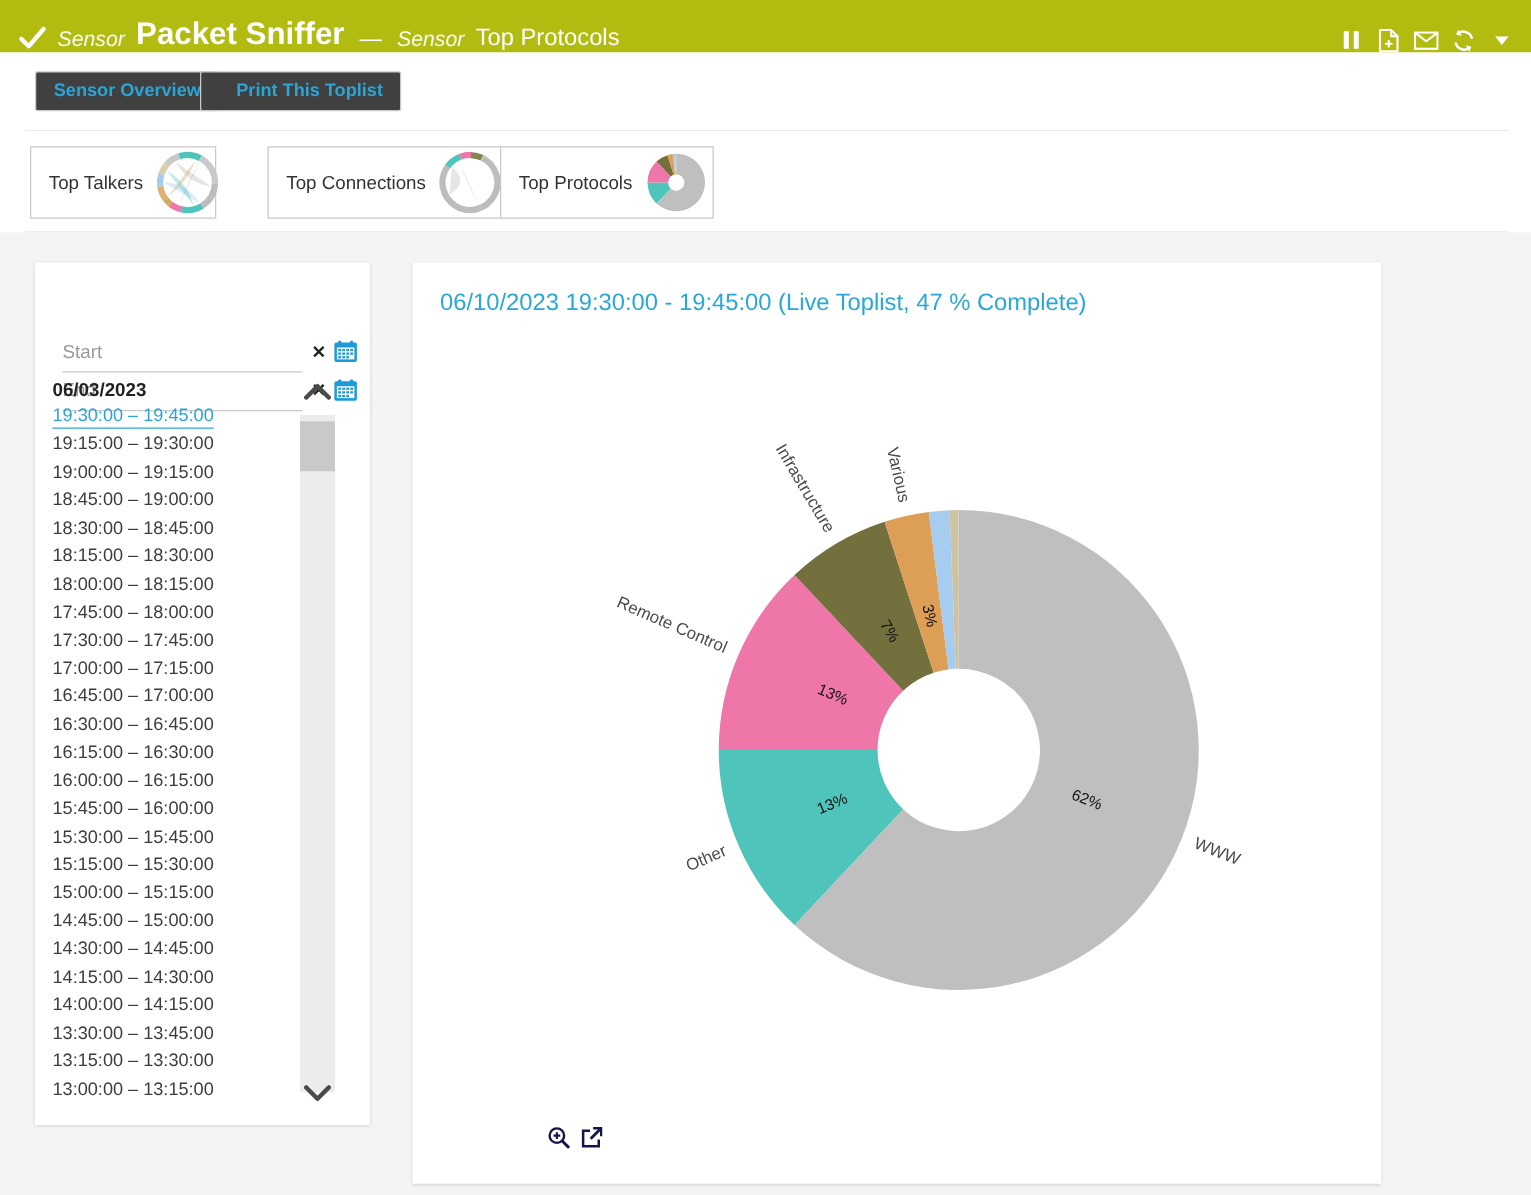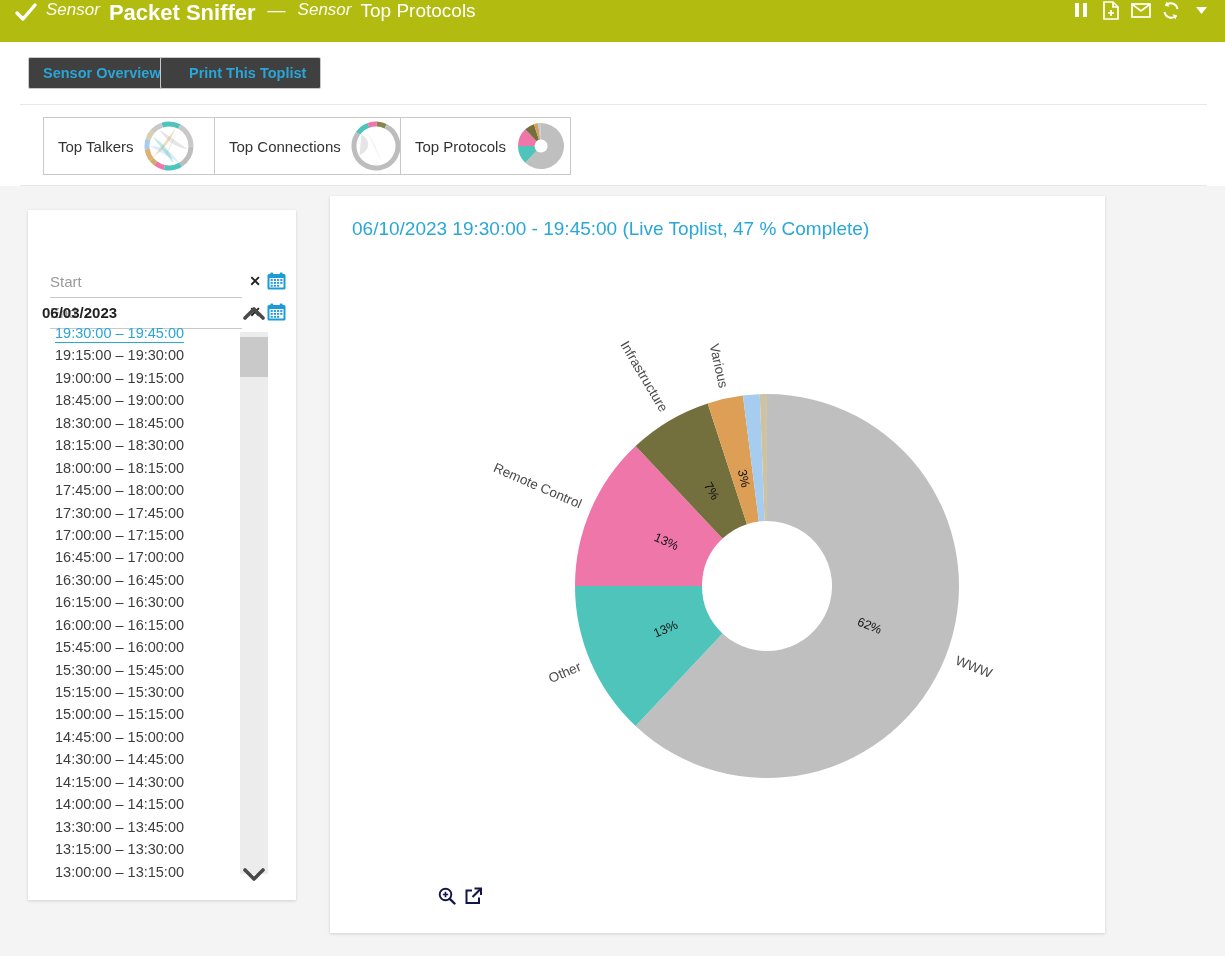--- a/index.html
+++ b/index.html
@@ -1,24 +1,24 @@
 <!DOCTYPE html>
 <html><head>
 <meta charset="utf-8">
 <style>
   * { margin:0; padding:0; box-sizing:border-box; }
   html,body { width:1225px; height:956px; overflow:hidden;
     font-family:"Liberation Sans", sans-serif; background:#ffffff; }
 
   
   .app-header { position:absolute; left:0; top:0; width:1225px; height:42px;
-    background:#b2bb10; color:#fff; display:flex; align-items:flex-start; padding:0 14px; }
+    background:#b2bb10; color:#fff; display:flex; align-items:flex-end; padding:0 14px; }
   .hdr-check { width:24px; height:24px; margin-right:8px; flex:0 0 auto; }
   .hdr-sensor-label, .hdr-toplist-label { font-style:italic; font-size:17px; margin-right:9px; opacity:.95; }
-  .hdr-sensor-name { font-weight:bold; font-size:22px; margin-right:12px; }
+  .hdr-sensor-name { font-weight:bold; font-size:25px; margin-right:12px; }
   .hdr-sep { font-size:18px; margin-right:12px; }
   .hdr-toplist-name { font-size:19px; }
   .hdr-icons { margin-left:auto; display:flex; align-items:center; gap:10px; }
   .hdr-icon { width:20px; height:20px; display:flex; align-items:center; justify-content:center; cursor:pointer; }
 
   
   .toolbar-row { position:absolute; left:0; top:42px; width:1225px; height:62px; background:#fff; }
   .btn { position:absolute; top:15px; height:32px; background:#404040; border:1px solid #c9c9c9;
     border-radius:2px; color:#2aa5d6; font-weight:bold; font-size:14.5px; padding:0 14px;
     display:flex; align-items:center; cursor:pointer; }
@@ -39,33 +39,33 @@
   .date-field { position:absolute; left:22px; width:192px; height:30px; border-bottom:1px solid #c9c9c9;margin-top:46px; }
   .date-field input { border:0; outline:none; width:130px; height:26px; font-size:15px;
     color:#444; font-family:"Liberation Sans",sans-serif; background:transparent; }
   .date-field input::placeholder { color:#9a9a9a; opacity:1; }
   .field-icons { position:absolute; right:-44px; top:4px; display:flex; align-items:center; gap:6px; }
   .clear-x { font-size:14px; font-weight:bold; color:#222; cursor:pointer; line-height:1; }
   .cal-icon { width:19px; height:18px; cursor:pointer; }
 
   .date-header { position:absolute; left:14px; top:94px; font-size:15px; font-weight:bold; color:#222; }
   .time-list { position:absolute; left:14px; top:115px; width:190px; }
-  .time-item { height:22.45px; font-size:14.5px; color:#3c3c3c; cursor:pointer; white-space:nowrap;margin-left:13px; }
+  .time-item { height:22.45px; font-size:14.5px; color:#3c3c3c; cursor:pointer; white-space:nowrap; }
   .time-item.selected { color:#2aa5d6; }
   .time-item.selected span { border-bottom:1.5px solid #2aa5d6; padding-bottom:1px; }
 
   .scrollbar { position:absolute; right:28px; top:90px; width:28px; height:588px; }
   .scroll-arrow { position:absolute; left:0; width:28px; height:26px; display:flex; align-items:center;
     justify-content:center; cursor:pointer; }
   .scroll-arrow.up { top:0; } .scroll-arrow.down { bottom:0; }
   .scroll-track { position:absolute; left:0; top:32px; bottom:14px; width:28px; background:#ececec; }
   .scroll-thumb { position:absolute; left:0; top:5px; width:28px; height:40px; background:#c9c9c9; cursor:pointer; }
 
   
-  .main-panel { position:absolute; left:330px; top:196px; width:775px; height:737px; background:#fff;
+  .main-panel { position:absolute; left:330px; top:210px; width:775px; height:737px; background:#fff;
     box-shadow:0 1px 3px rgba(0,0,0,.15); }
   .chart-title { position:absolute; left:22px; top:22px; font-size:19px; color:#29a8d6; }
   .chart-svg { position:absolute; left:0; top:0; }
   .chart-actions { position:absolute; left:108px; bottom:28px; display:flex; gap:8px; }
   .chart-action-icon { width:18px; height:18px; cursor:pointer; }
 </style>
 </head>
 <body>
 
 <div class="app-header">
@@ -115,21 +115,21 @@
   </span>
 </div>
 
 <div class="toolbar-row">
   <div class="btn" style="left:28px;">Sensor Overview</div>
   <div class="btn" style="left:160px;padding-left:28px;">Print This Toplist</div>
 </div>
 <div class="divider" style="top:104px;"></div>
 
 <div class="tabs-row" id="tabsRow">
-    <div class="tab-card" style="left: 43px; width: 173px;">
+    <div class="tab-card" style="left: 24px; width: 149px;">
       <span class="tab-label">Top Talkers</span>
       <span class="tab-icon"><svg width="50" height="50" viewBox="0 0 50 50">
           <path d="M34.5 8.545517328095663 Q25 25 18.501617276812297 42.85415979493226 Z" fill="#aaaaaa" fill-opacity="0.35"></path>
           <path d="M43.711347307231954 28.299315375671675 Q25 25 15.499999999999991 8.54551732809567 Z" fill="#aaaaaa" fill-opacity="0.3"></path>
           <path d="M9.43611115850916 35.89795229066988 Q25 25 31.49838272318771 7.145840205067742 Z" fill="#ddb173" fill-opacity="0.45"></path>
           <path d="M6 25.000000000000004 Q25 25 34.5 41.45448267190434 Z" fill="#a6cdf0" fill-opacity="0.4"></path>
           <path d="M29.9175618569479 43.352590699492296 Q25 25 8.545517328095666 15.499999999999998 Z" fill="#4fc4bb" fill-opacity="0.35"></path>
           <path d="M18.201626123751158 4.076756641506623 A22 22 0 0 1 35.3283743812896 5.5751529571036045" fill="none" stroke="#4fc4bb" stroke-width="5"></path>
           <path d="M35.3283743812896 5.5751529571036045 A22 22 0 0 1 46.98659819442011 25.767788927455015" fill="none" stroke="#c9c9c9" stroke-width="5"></path>
           <path d="M46.98659819442011 25.767788927455015 A22 22 0 0 1 36.658223813130505 43.65705811544137" fill="none" stroke="#bdbdbd" stroke-width="5"></path>

